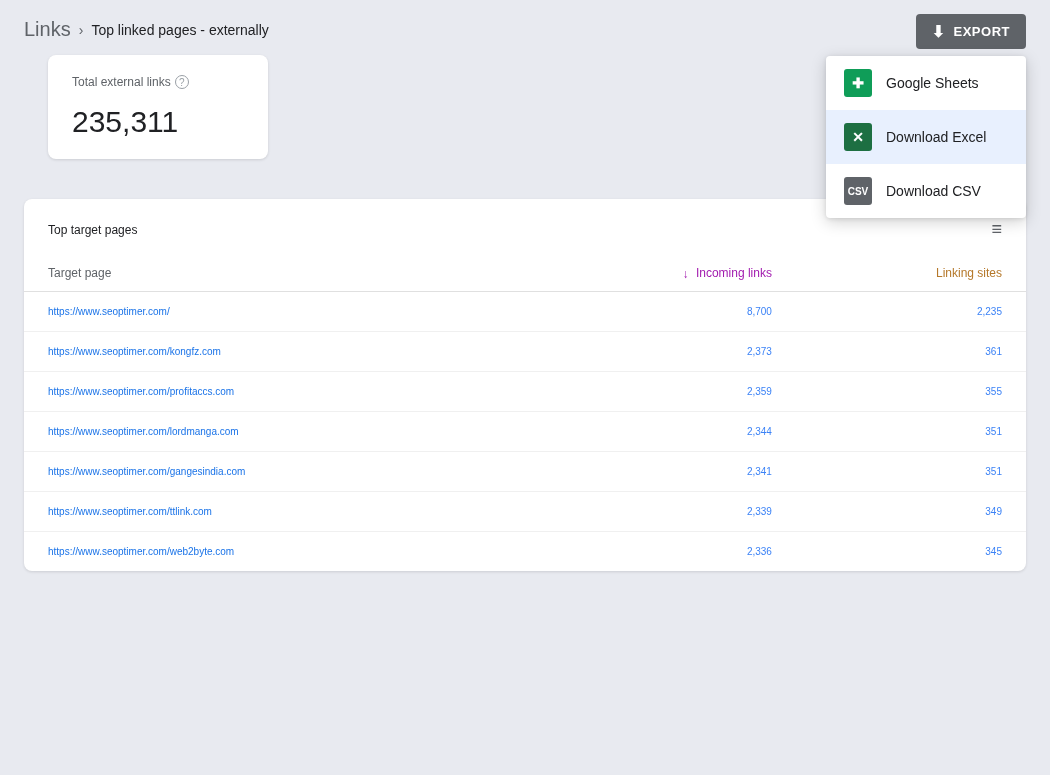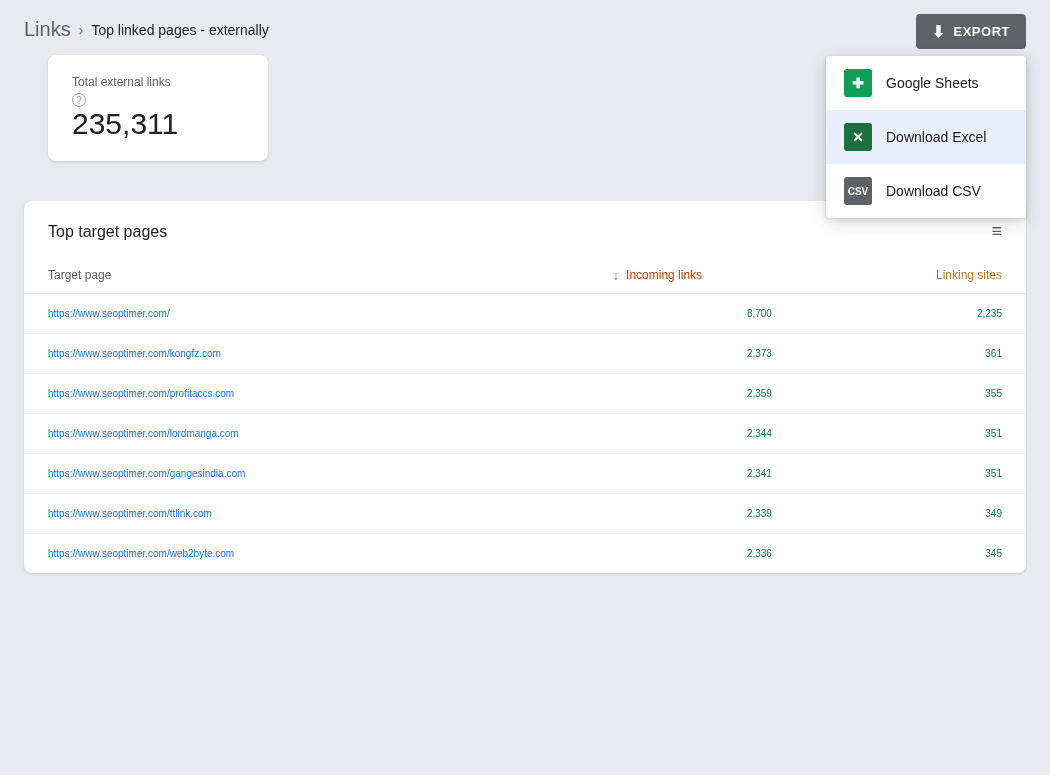--- a/index.html
+++ b/index.html
@@ -60,24 +60,23 @@
       box-shadow: 0 1px 3px rgba(0,0,0,0.12);
       margin: 0 24px 20px 24px;
       padding: 20px 24px;
       display: inline-block;
       min-width: 220px;
     }
     .stats-card-label {
       color: #5f6368;
       font-size: 12px;
       display: flex;
-      align-items: flex-start;
+      align-items: flex-end;
       gap: 4px;
-      margin-bottom: 0;
-      flex-direction: column;
+      margin-bottom: 16px;
     }
     .help-icon {
       width: 14px;
       height: 14px;
       border-radius: 50%;
       border: 1px solid #9aa0a6;
       color: #9aa0a6;
       font-size: 10px;
       display: inline-flex;
       align-items: center;
@@ -98,21 +97,21 @@
       margin: 0 24px;
       overflow: hidden;
     }
     .table-card-header {
       display: flex;
       align-items: center;
       justify-content: space-between;
       padding: 20px 24px 16px 24px;
     }
     .table-title {
-      font-size: 16px;
+      font-size: 12px;
       color: #202124;
       font-weight: 400;
     }
     .filter-icon {
       color: #5f6368;
       font-size: 18px;
       cursor: pointer;
     }
 
     
@@ -127,22 +126,22 @@
       padding: 10px 24px;
       text-align: left;
       font-size: 12px;
       font-weight: 500;
       color: #5f6368;
     }
     thead th.numeric {
       text-align: right;
     }
     thead th.col-incoming {
-      color: #c2410c;
-      text-align: center;
+      color: #a21caf;
+      text-align: right;
     }
     thead th.col-linking {
       color: #b5782a;
       text-align: right;
     }
     .sort-icon {
       display: inline-block;
       margin-right: 4px;
       vertical-align: middle;
     }
@@ -155,21 +154,21 @@
     tbody td {
       padding: 14px 24px;
       font-size: 10px;
     }
     tbody td.url-cell a {
       color: #1a73e8;
       text-decoration: none;
     }
     tbody td.numeric-cell {
       text-align: right;
-      color: #15803d;
+      color: #3b82f6;
     }
 
     
     .dropdown-menu {
       position: absolute;
       top: 56px;
       right: 24px;
       background: #fff;
       border-radius: 4px;
       box-shadow: 0 4px 16px rgba(0,0,0,0.18), 0 1px 4px rgba(0,0,0,0.1);

